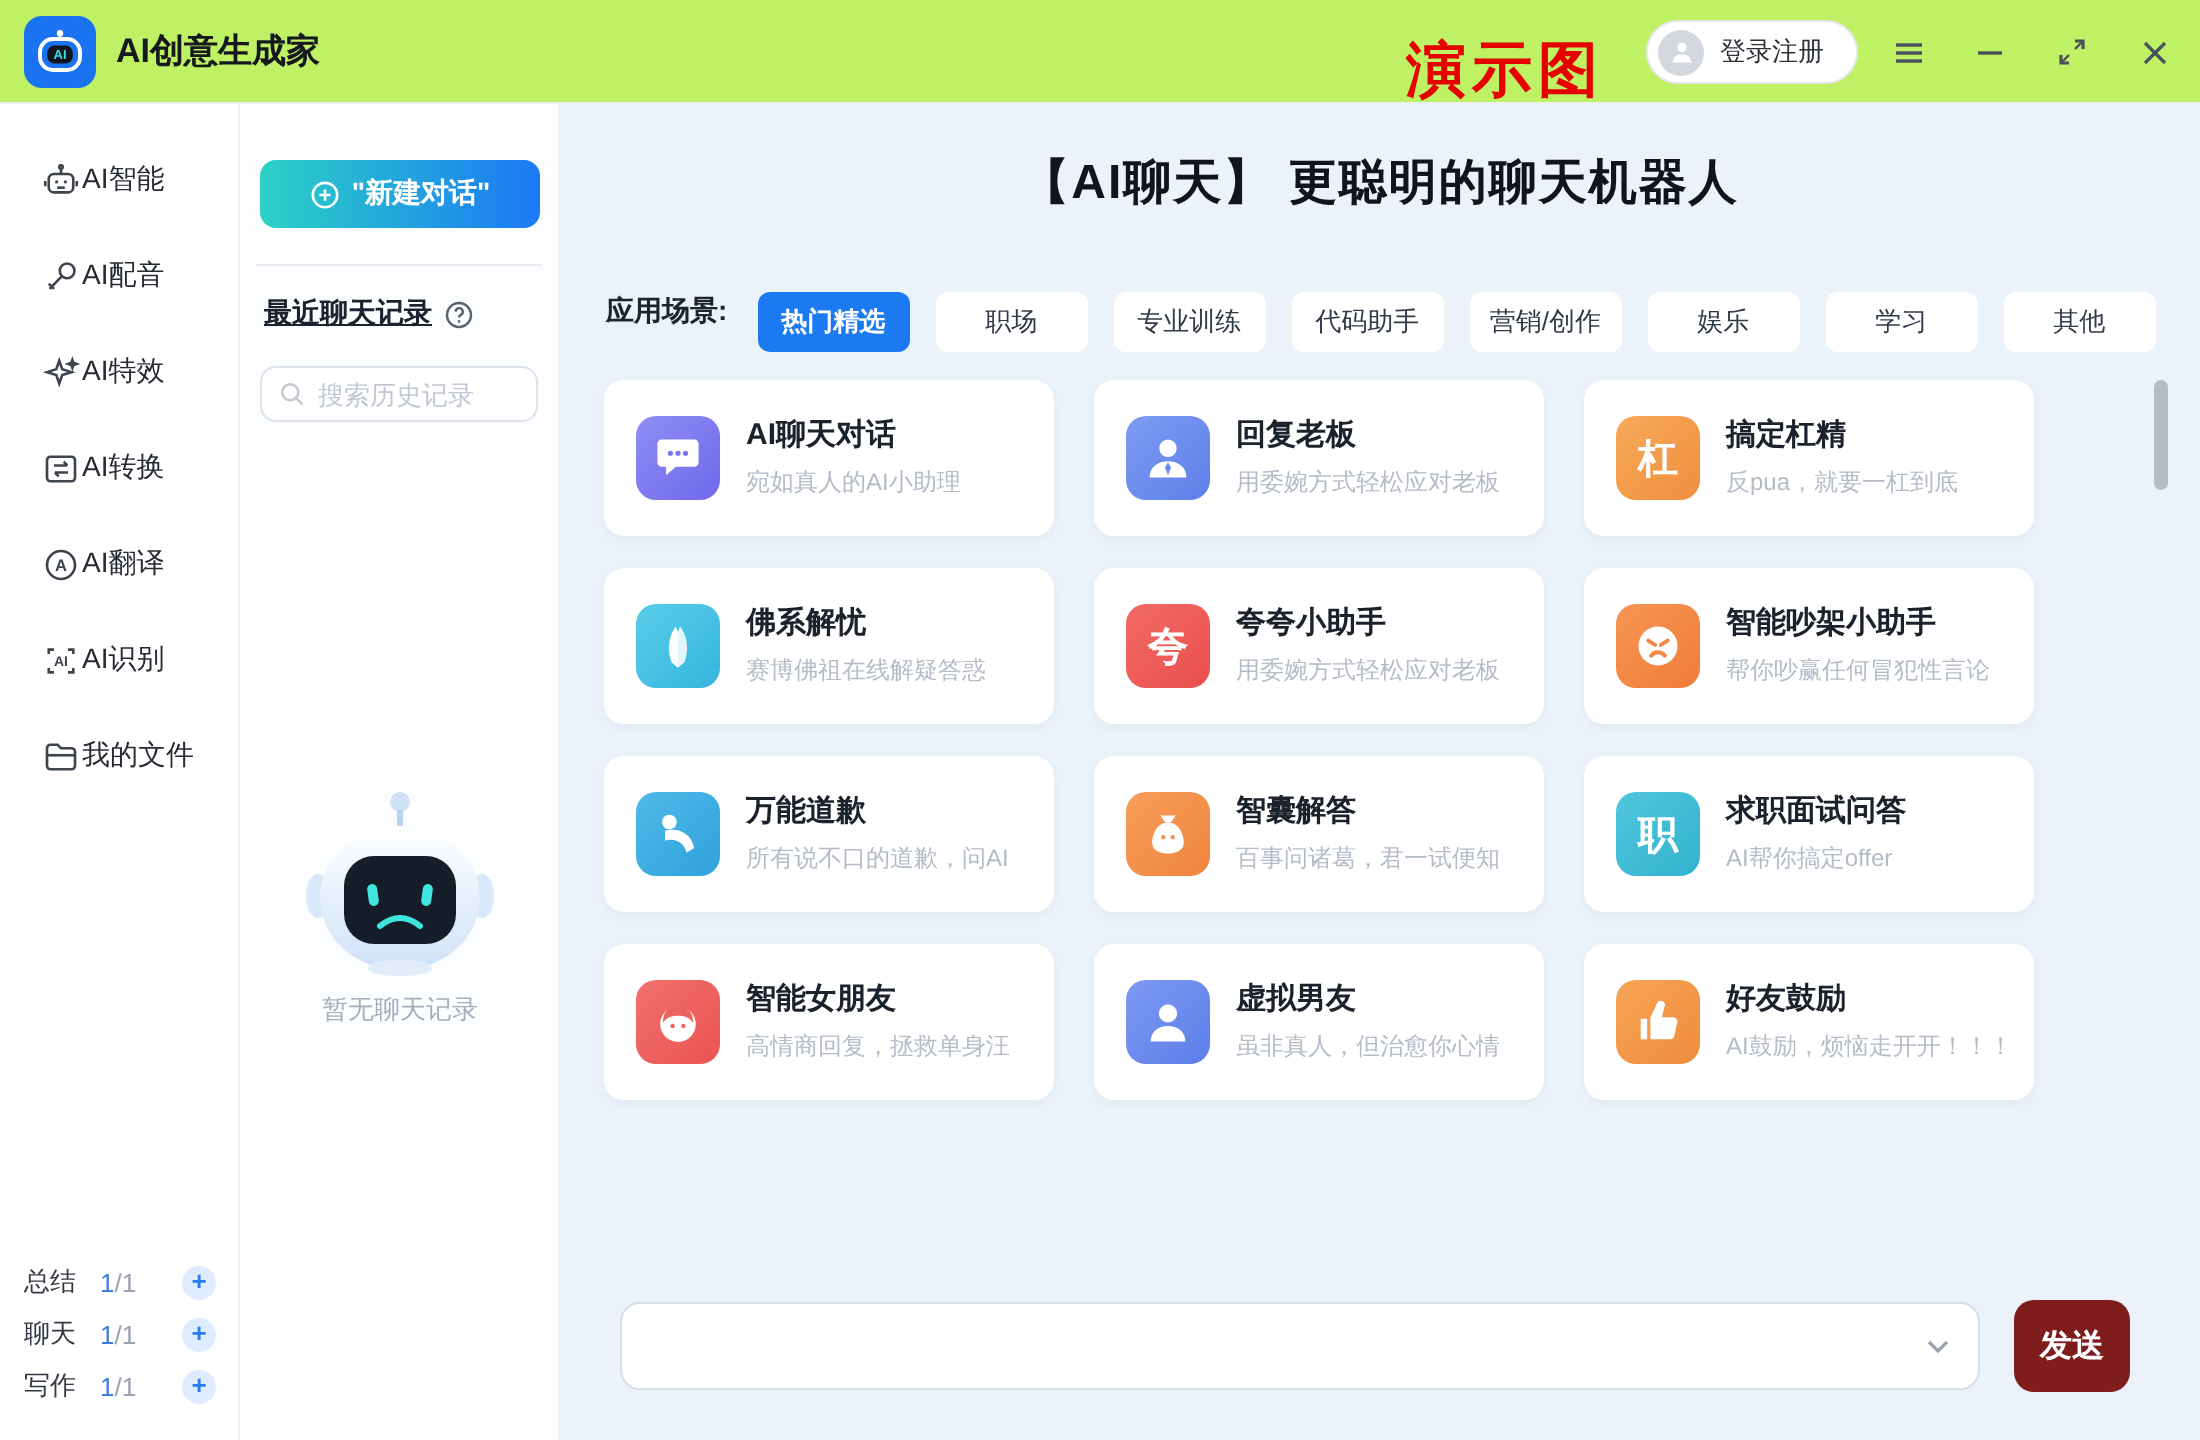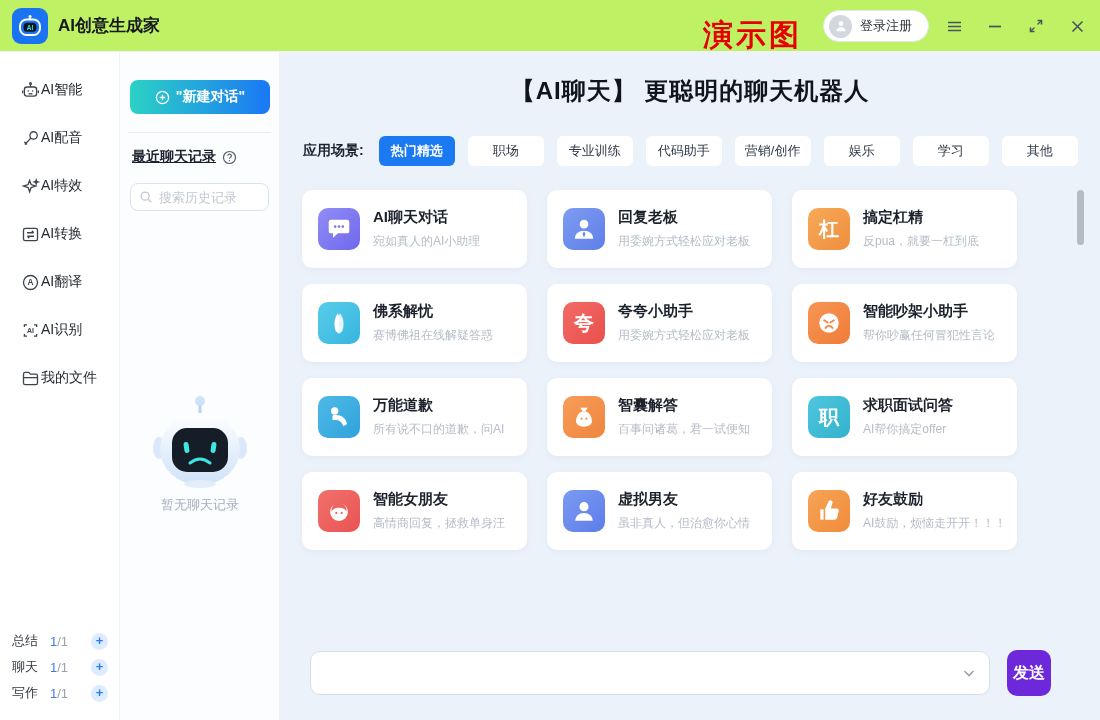--- a/index.html
+++ b/index.html
@@ -60,21 +60,21 @@
     color:#333; background:transparent; font-family:inherit; }
   .search-box input::placeholder { color:#c1c8d3; }
   .empty-state { position:absolute; top:340px; left:0; width:160px; text-align:center; }
   .empty-text { margin-top:8px; font-size:13px; color:#a7afbc; }
   
   .main { position:absolute; top:52px; left:280px; width:820px; height:668px; }
   .page-title { text-align:center; margin-top:23px; font-size:24px; font-weight:800;
     color:#10151d; letter-spacing:1px; }
   .scene-row { position:absolute; top:84px; left:23px; display:flex; align-items:center; }
   .scene-label { font-size:14px; font-weight:bold; color:#1d2430; margin-right:15px; }
-  .tabs { display:flex; gap:13px; }
+  .tabs { display:flex; gap:13px;margin-top:10px; }
   .tab { width:76px; height:30px; background:#fff; border-radius:6px; font-size:13px;
     color:#303a48; display:flex; align-items:center; justify-content:center; cursor:pointer; }
   .tab.active { background:#1b7af2; color:#fff; font-weight:bold; }
   .cards { position:absolute; top:138px; left:22px; display:grid;
     grid-template-columns:repeat(3,225px); gap:16px 20px; }
   .card { height:78px; background:#fff; border-radius:10px; display:flex; align-items:center;
     padding-left:16px; box-shadow:0 2px 6px rgba(140,165,200,0.10); cursor:pointer; }
   .tile { width:42px; height:42px; border-radius:10px; flex:none; display:flex;
     align-items:center; justify-content:center; }
   .tile-glyph { color:#fff; font-size:20px; font-weight:bold; }
@@ -83,22 +83,22 @@
   .card-subtitle { font-size:12px; color:#b4bcc8; white-space:nowrap; }
   .scroll-thumb { position:absolute; top:138px; left:797px; width:7px; height:55px;
     border-radius:4px; background:#b6bcc6; cursor:pointer; }
   .bottom-bar { position:absolute; top:598px; left:30px; display:flex; align-items:center; }
   .msg-input-wrap { position:relative; width:680px; }
   .msg-input { width:680px; height:44px; border:1px solid #d8dee8; border-radius:10px;
     background:#fff; padding:0 40px 0 14px; font-size:14px; color:#333; outline:none;
     font-family:inherit; }
   .chevron { position:absolute; right:13px; top:14px; width:16px; height:16px;
     color:#9aa3b0; cursor:pointer; }
-  .send-btn { margin-left:17px; width:44px; height:46px; border:none; border-radius:10px;
-    background:#6d28d9; color:#fff; font-size:16px; font-weight:bold; cursor:pointer;
+  .send-btn { margin-left:17px; width:58px; height:46px; border:none; border-radius:10px;
+    background:#7f1d1d; color:#fff; font-size:16px; font-weight:bold; cursor:pointer;
     font-family:inherit; }
   svg { display:block; }
 </style>
 </head>
 <body>
 
 <div class="titlebar">
   <div class="logo">
     <svg width="26" height="26" viewBox="0 0 26 26">
       <circle cx="13" cy="3.6" r="1.6" fill="#fff"></circle>

